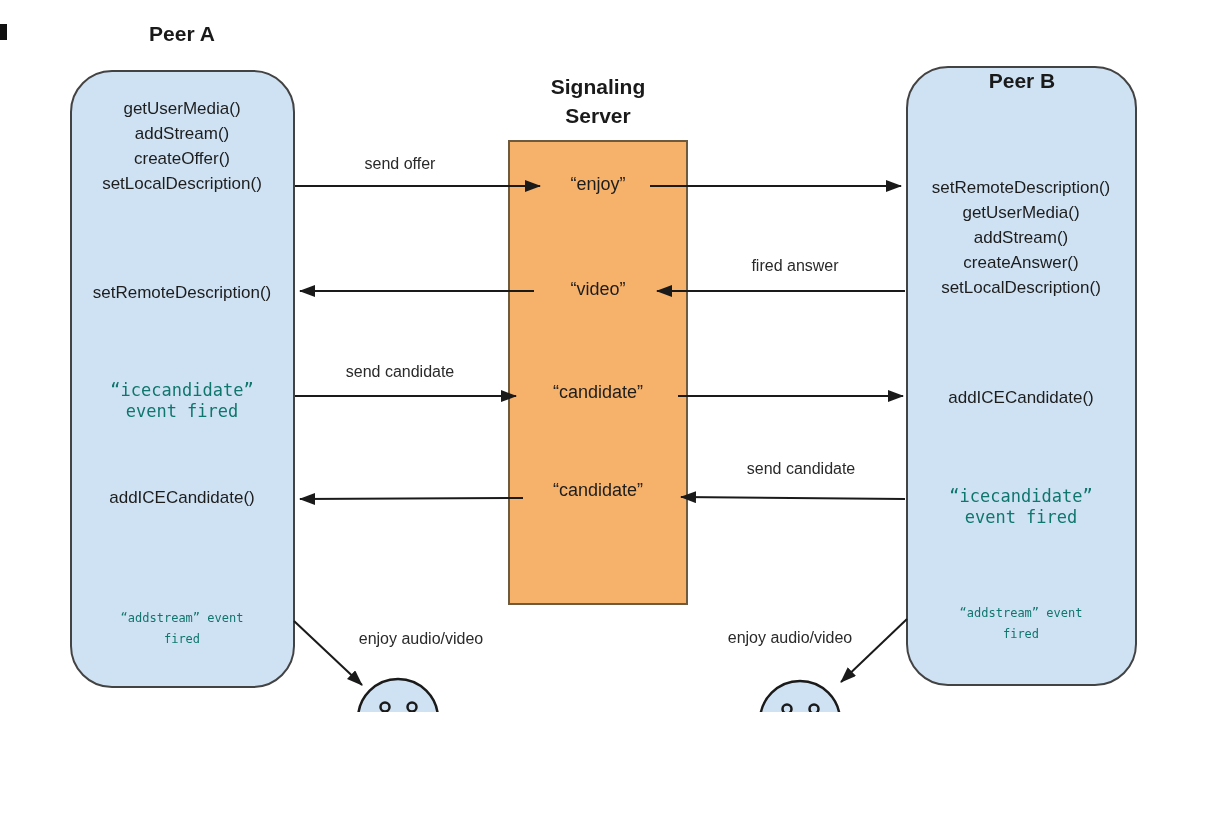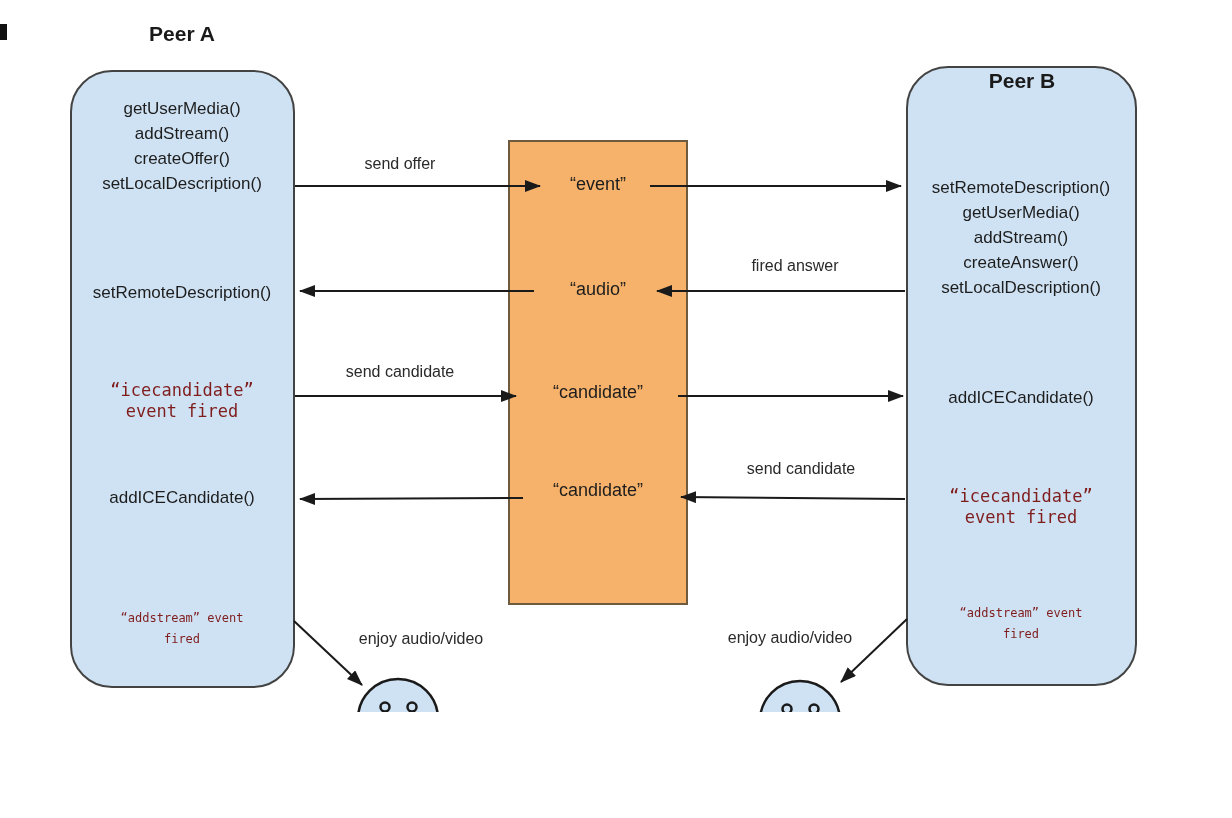--- a/index.html
+++ b/index.html
@@ -17,21 +17,21 @@
   }
   .t{
     position:absolute;z-index:2;transform:translate(-50%,-50%);
     text-align:center;white-space:pre-line;
   }
   .title{font-size:21px;font-weight:bold;line-height:29px;color:#1a1a1a;}
   .method{font-size:17px;line-height:25px;color:#1d1d1d;}
   .sig{font-size:18px;color:#1d1d1d;}
   .evt{
     font-family:"DejaVu Sans Mono","Liberation Mono",monospace;
-    font-size:17px;line-height:21px;color:#7f1d1d;text-align:center;
+    font-size:17px;line-height:21px;color:#0f766e;text-align:center;
   }
   .evt-italic{font-size:12px;}
   .arrow-label{font-size:16px;color:#2a2a2a;}
   .edge-artifact{position:absolute;background:#101010;z-index:3;}
 </style>
 </head>
 <body>
 
 <div id="canvas">
 
@@ -67,20 +67,22 @@
     <g stroke="#1a1a1a" stroke-width="2.5" fill="none" stroke-linecap="round">
       <circle cx="800" cy="721" r="40" fill="#cfe2f3"></circle>
       <circle cx="787" cy="709" r="4.5"></circle>
       <circle cx="814" cy="709" r="4.5"></circle>
       <path d="M777,730 Q800,749 823,730"></path>
     </g>
   </svg>
 
   <div class="t title" style="left:182px;top:33px;">Peer A</div>
   <div class="t title" style="left:1022px;top:44px;margin-top:36px;">Peer B</div>
+  <div class="t title" style="left:598px;top:101px;">Signaling
+Server</div>
 
   <div class="t method" style="left:182px;top:146px;">getUserMedia()
 addStream()
 createOffer()
 setLocalDescription()</div>
   <div class="t method" style="left:182px;top:292px;">setRemoteDescription()</div>
   <div class="t evt" style="left:182px;top:401px;">“icecandidate”
 event fired</div>
   <div class="t method" style="left:182px;top:497px;">addICECandidate()</div>
   <div class="t evt evt-italic" style="left:182px;top:629px;">“addstream” event
@@ -90,22 +92,22 @@
 getUserMedia()
 addStream()
 createAnswer()
 setLocalDescription()</div>
   <div class="t method" style="left:1021px;top:397px;">addICECandidate()</div>
   <div class="t evt" style="left:1021px;top:507px;">“icecandidate”
 event fired</div>
   <div class="t evt evt-italic" style="left:1021px;top:624px;">“addstream” event
 fired</div>
 
-  <div class="t sig" style="left:598px;top:184px;">“event”</div>
-  <div class="t sig" style="left:598px;top:289px;">“audio”</div>
+  <div class="t sig" style="left:598px;top:184px;">“enjoy”</div>
+  <div class="t sig" style="left:598px;top:289px;">“video”</div>
   <div class="t sig" style="left:598px;top:392px;">“candidate”</div>
   <div class="t sig" style="left:598px;top:490px;">“candidate”</div>
 
   <div class="t arrow-label" style="left:400px;top:164px;">send offer</div>
   <div class="t arrow-label" style="left:795px;top:266px;">fired answer</div>
   <div class="t arrow-label" style="left:400px;top:372px;">send candidate</div>
   <div class="t arrow-label" style="left:801px;top:469px;">send candidate</div>
   <div class="t arrow-label" style="left:421px;top:639px;">enjoy audio/video</div>
   <div class="t arrow-label" style="left:790px;top:638px;">enjoy audio/video</div>
 

